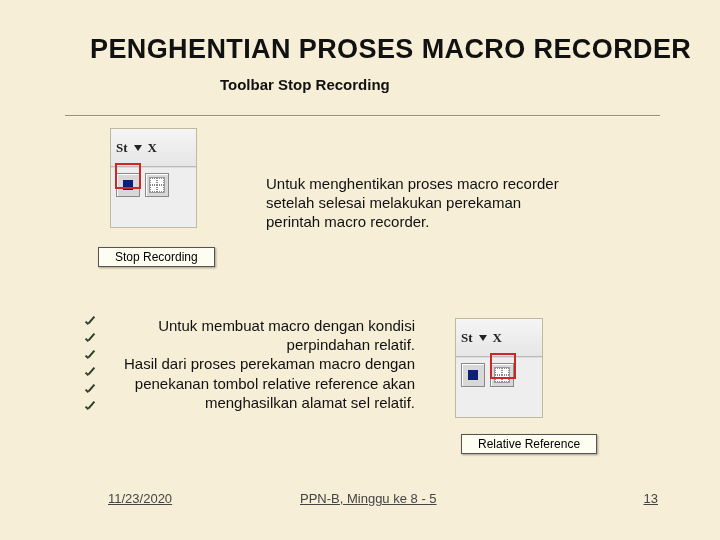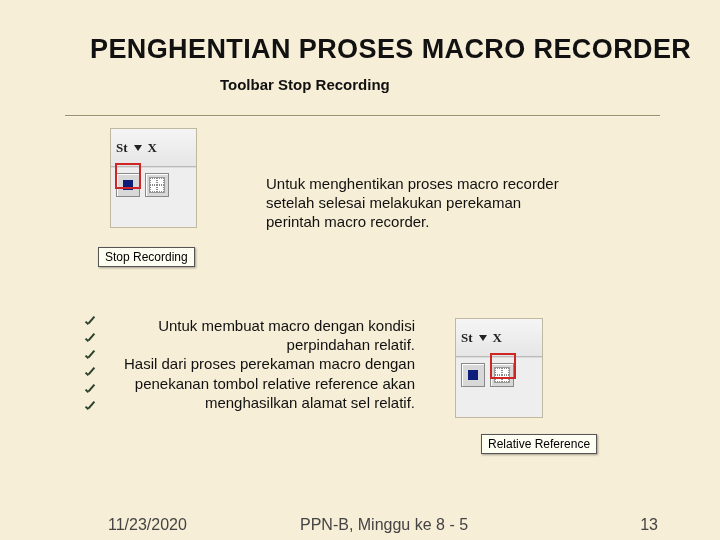--- a/index.html
+++ b/index.html
@@ -39,36 +39,36 @@
          display:flex; align-items:center; justify-content:center; box-shadow: inset 1px 1px 0 #fff;}
   .sq-stop { width:10px;height:10px;background:#0c1e7a;}
   .relref { width:16px;height:16px;background:#fff;border:1px solid #999;display:grid;grid-template:1fr 1fr/1fr 1fr;}
   .relref div{border:1px dotted #888;}
   .fig-a .highlight, .fig-b .highlight { position:absolute; border:2px solid #cf2525; pointer-events:none;}
   .fig-a .highlight { top:34px; left:4px; width:26px; height:26px;}
   .fig-b .highlight { top:34px; left:34px; width:26px; height:26px;}
 
   .tooltip {
     position:absolute; background:#fdfdf2; border:1px solid #555;
-    padding:2px 6px; font:12px Tahoma, sans-serif; color:#000;
+    padding:2px 16px; font:12px Tahoma, sans-serif; color:#000;
     box-shadow: 1px 1px 2px rgba(0,0,0,.35);
   }
   .tip-stop { top:247px; left:98px; }
-  .tip-relref { top:434px; left:461px;margin-left:20px; }
+  .tip-relref { top:434px; left:461px; }
 
   .para { position:absolute; font-size:15px; color:#111; line-height:1.28;}
   .para-a { top:133px; left:266px; width:310px;margin-top:41px;}
   .para-b { top:316px; left:105px; width:310px;text-align:right;}
 
   .bullet-col { position:absolute; top:316px; left:84px; display:flex; flex-direction:column; gap:3px;}
   .check { width:14px; height:14px; position:relative; }
   .check::before{content:"";position:absolute;left:1px;top:6px;width:4px;height:2px;background:#2a402a;transform:rotate(45deg);}
   .check::after{content:"";position:absolute;left:3px;top:3px;width:9px;height:2px;background:#2a402a;transform:rotate(-50deg);}
 
-  .footer { position:absolute; bottom:6px; font-size:16px; color:#444;}
+  .footer { position:absolute; bottom:34px; font-size:13px; color:#444;text-decoration:underline;}
   .footer-date { left:108px;}
   .footer-center { left:300px;}
   .footer-page { right:62px;}
 </style>
 </head>
 <body>
 
 <h1 class="slide-title">PENGHENTIAN PROSES MACRO RECORDER</h1>
 <div class="slide-subtitle">Toolbar Stop Recording</div>
 <div class="hr-top"></div>

